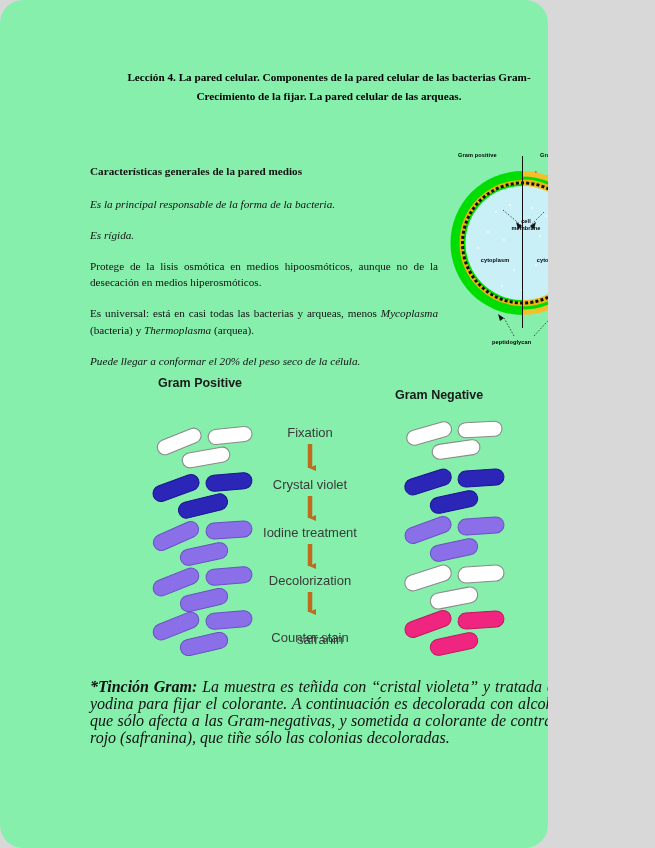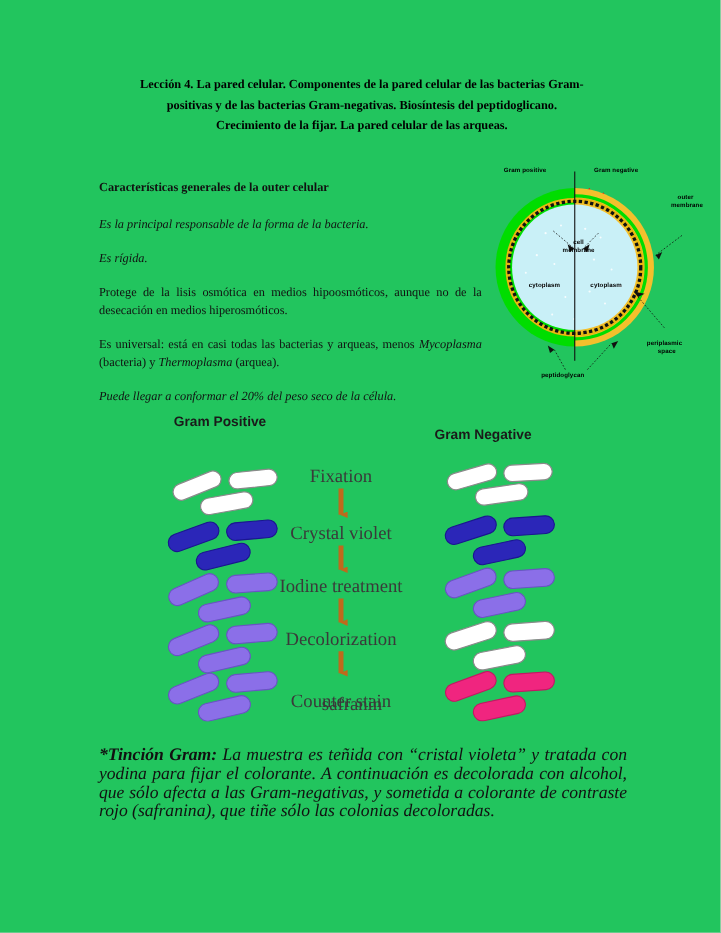--- a/index.html
+++ b/index.html
@@ -2,25 +2,26 @@
 <html><head>
 <meta charset="utf-8">
 <style>
   html, body {
     margin: 0;
     padding: 0;
     background: #d8d8d8;
   }
   .page {
     position: relative;
-    width: 655px;
+    width: 548px;
     height: 848px;
-    background: #22c55e;
+    background: #86efac;
     overflow: hidden;
     font-family: "Liberation Serif", serif;
+    border-radius: 23px;
   }
 
   
   .doc-title {
     position: absolute;
     left: 88px;
     top: 68px;
     width: 482px;
     text-align: center;
     font-family: "Liberation Serif", serif;
@@ -84,22 +85,22 @@
   .gram-head {
     position: absolute;
     font-family: "Liberation Sans", sans-serif;
     font-weight: bold;
     font-size: 12.5px;
     color: #1a1a1a;
     white-space: nowrap;
   }
   .step-label {
     position: absolute;
-    font-family: Liberation Serif, serif;
-    font-size: 17px;
+    font-family: Liberation Sans, sans-serif;
+    font-size: 13px;
     color: #3a3a3a;
     text-align: center;
     white-space: nowrap;
     line-height: 14px;
   }
 
   
   .footnote {
     position: absolute;
     left: 90px;
@@ -114,26 +115,25 @@
   }
   .footnote .bld { font-weight: bold; }
 </style>
 </head>
 <body>
 
 <div class="page">
 
   <div class="doc-title">
     <span style="display: block;">Lección 4. La pared celular. Componentes de la pared celular de las bacterias Gram-</span>
-    <span style="display: block;">positivas y de las bacterias Gram-negativas. Biosíntesis del peptidoglicano.</span>
     <span style="display: block;">Crecimiento de la fijar. La pared celular de las arqueas.</span>
   </div>
 
   <div class="body-col">
-    <p class="para heading">Características generales de la outer celular</p>
+    <p class="para heading">Características generales de la pared medios</p>
     <p class="para nojust">Es la principal responsable de la forma de la bacteria.</p>
     <p class="para nojust">Es rígida.</p>
     <p class="para">Protege de la lisis osmótica en medios hipoosmóticos, aunque no de la desecación en medios hiperosmóticos.</p>
     <p class="para"><span>Es universal: está en casi todas las bacterias y arqueas, menos </span><span class="it">Mycoplasma</span><span> (bacteria) y </span><span class="it">Thermoplasma</span><span> (arquea).</span></p>
     <p class="para nojust">Puede llegar a conformar el 20% del peso seco de la célula.</p>
   </div>
 
   <div class="cellwall">
     <svg width="211" height="212" viewBox="0 0 211 212">
       <defs>

